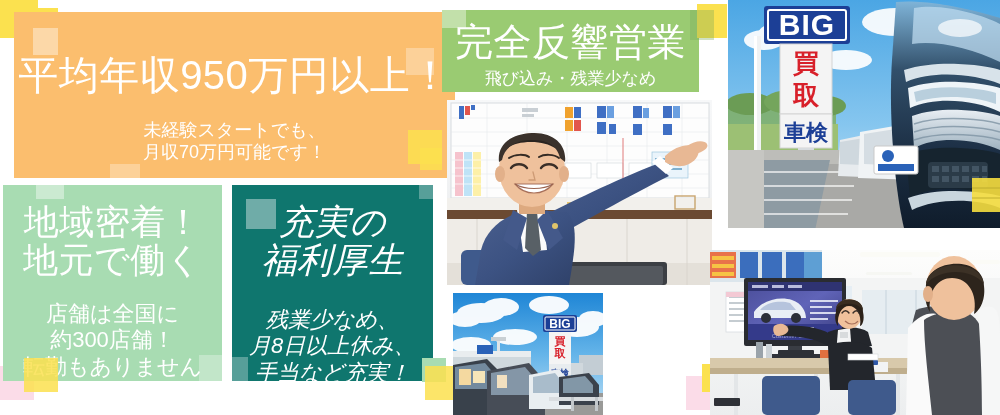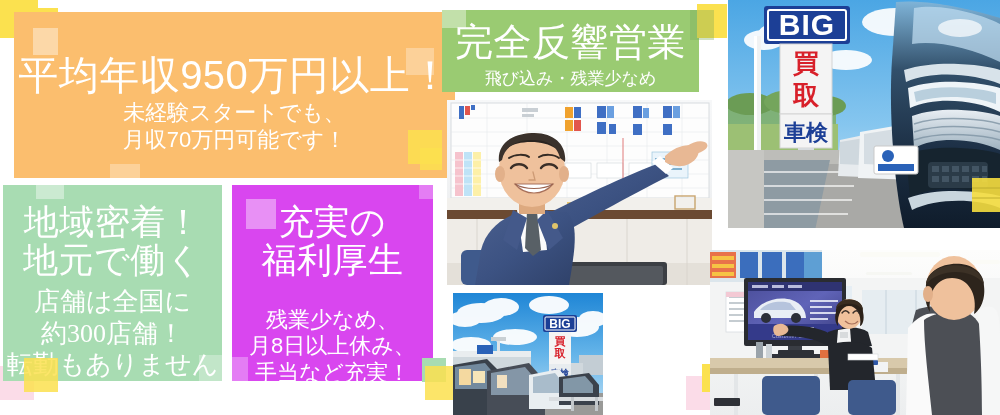--- a/index.html
+++ b/index.html
@@ -45,40 +45,41 @@
 
   
   #panel-salary {
     left: 14px; top: 12px;
     width: 441px; height: 166px;
     background: #fbbe6e;
     justify-content: flex-start;
     padding-top: 42px;
   }
   #panel-salary .headline { font-size: 40px; }
-  #panel-salary .sub { font-size: 22px; margin-top: 3px; }
+  #panel-salary .sub { font-size: 18px; margin-top: 23px; }
 
   
   #panel-local {
     left: 3px; top: 185px;
     width: 219px; height: 196px;
     background: #a8dcb2;
     justify-content: space-between;
     padding-top: 18px;
   }
   #panel-local .headline { font-size: 35px; }
-  #panel-local .sub { font-size: 26px; margin-top: 7px; font-family: Liberation Serif, serif; }
+  #panel-local .sub { font-size: 22px; margin-top: 7px; }
 
   
   #panel-benefits {
     left: 232px; top: 185px;
     width: 201px; height: 196px;
-    background: #d946ef;
+    background: #0f766e;
     justify-content: flex-start;
     padding-top: 18px;
+    font-style: italic;
   }
   #panel-benefits .headline { font-size: 35px; }
   #panel-benefits .sub { font-size: 22px; margin-top: 28px; }
 
   
   #panel-response {
     left: 442px; top: 10px;
     width: 257px; height: 82px;
     background: #9acb72;
     justify-content: flex-start;

